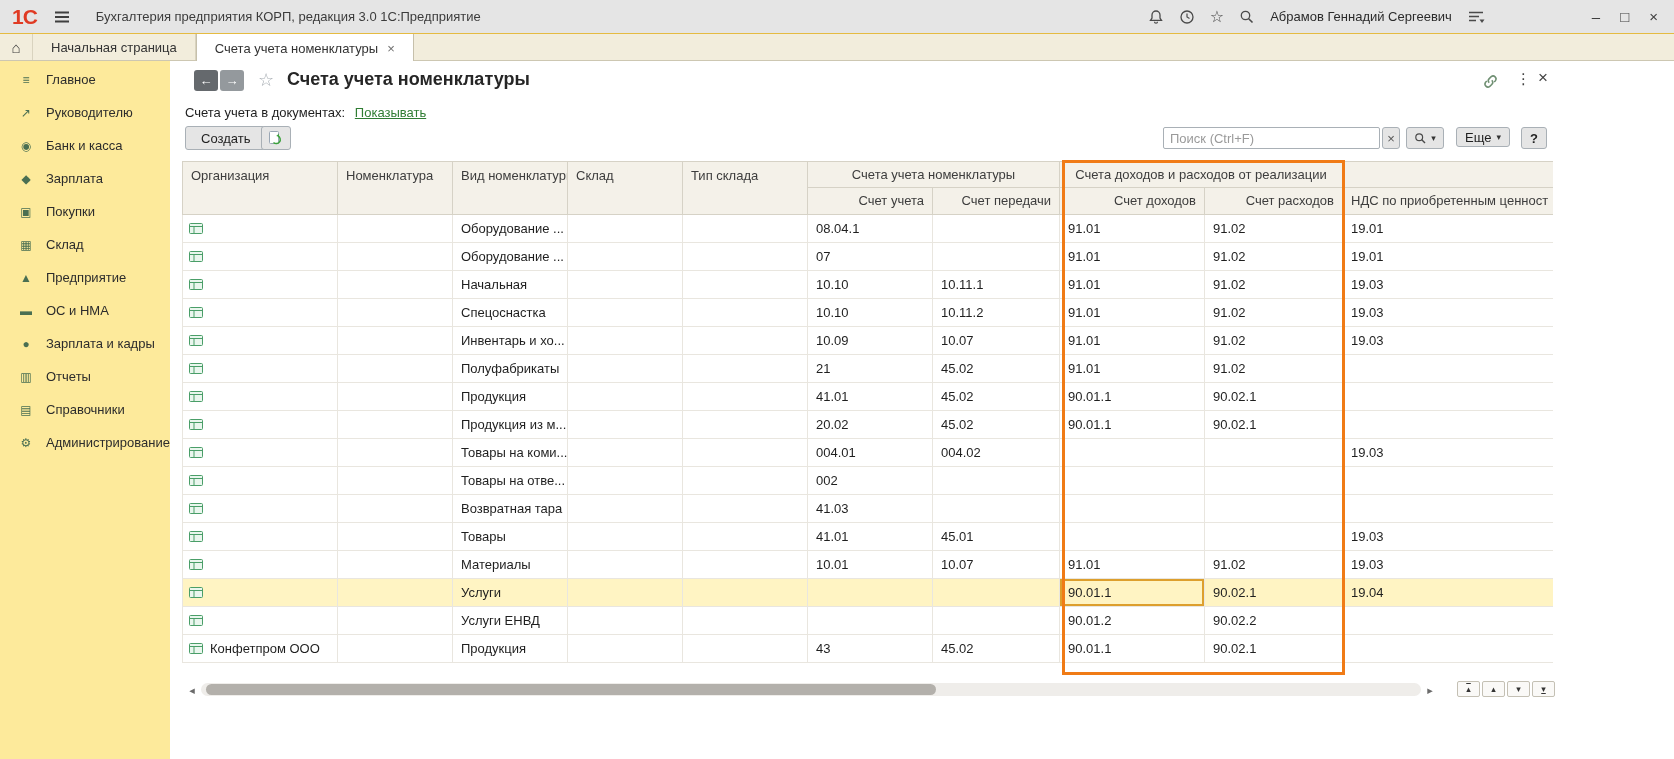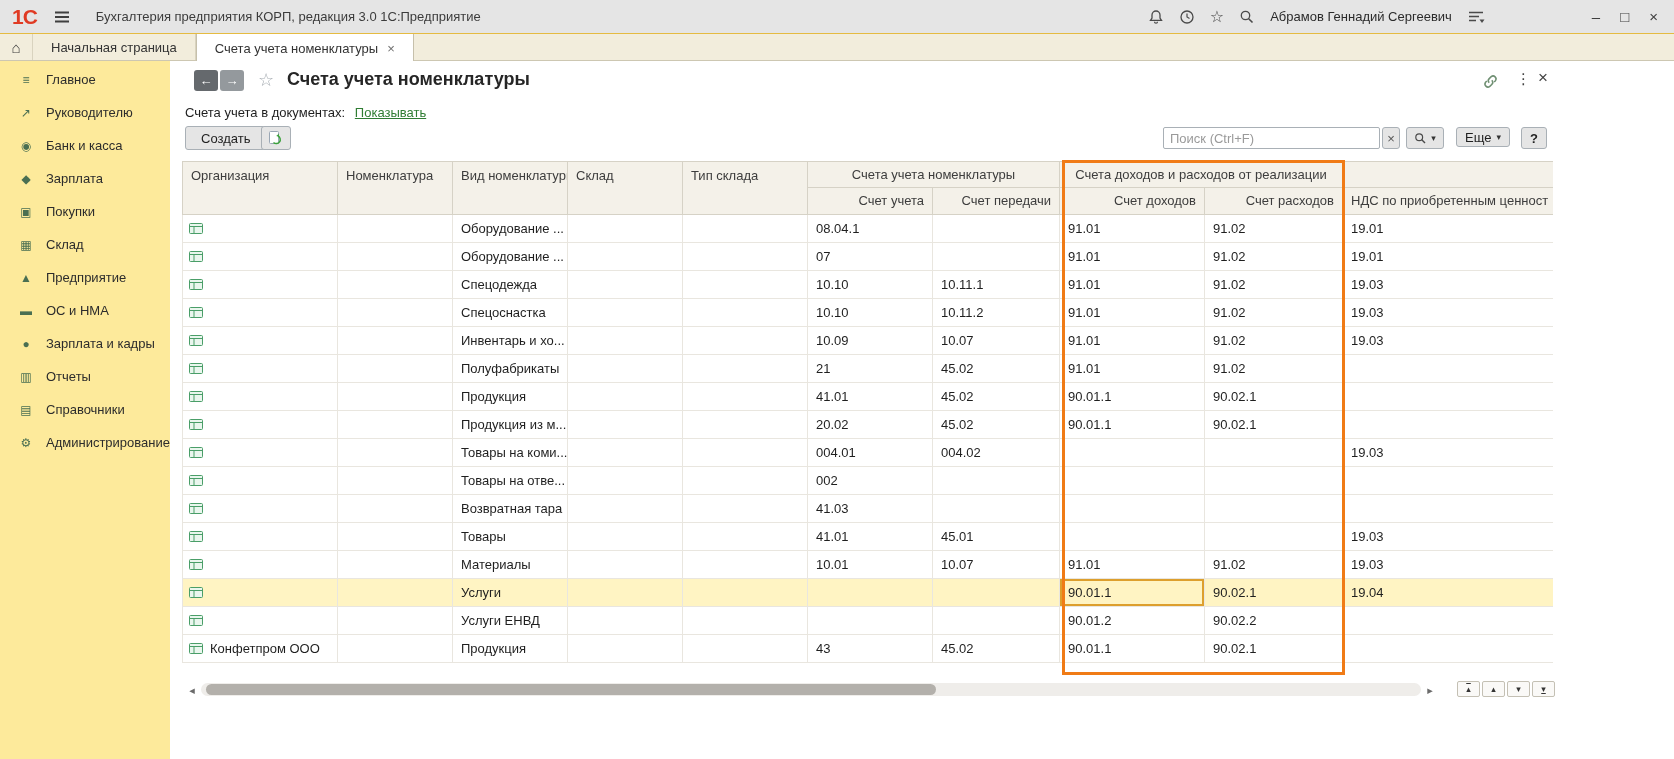--- a/index.html
+++ b/index.html
@@ -351,21 +351,21 @@
           <svg width="14" height="11" viewBox="0 0 14 11">
                     <rect x="0.5" y="0.5" width="13" height="10" rx="1" fill="#eaf6ee" stroke="#4a9e68"></rect>
                     <line x1="0.5" y1="3.5" x2="13.5" y2="3.5" stroke="#4a9e68"></line>
                     <line x1="5" y1="3.5" x2="5" y2="10.5" stroke="#4a9e68"></line>
                   </svg>
         </span>
         <span></span>
       </span>
     </td>
     <td></td>
-    <td>Спецодежда</td>
+    <td>Начальная</td>
     <td></td>
     <td></td>
     <td>10.10</td>
     <td>10.11.1</td>
     <td>91.01</td>
     <td>91.02</td>
     <td>19.03</td>
   </tr>
           <tr>
     <td class="cell-org">

